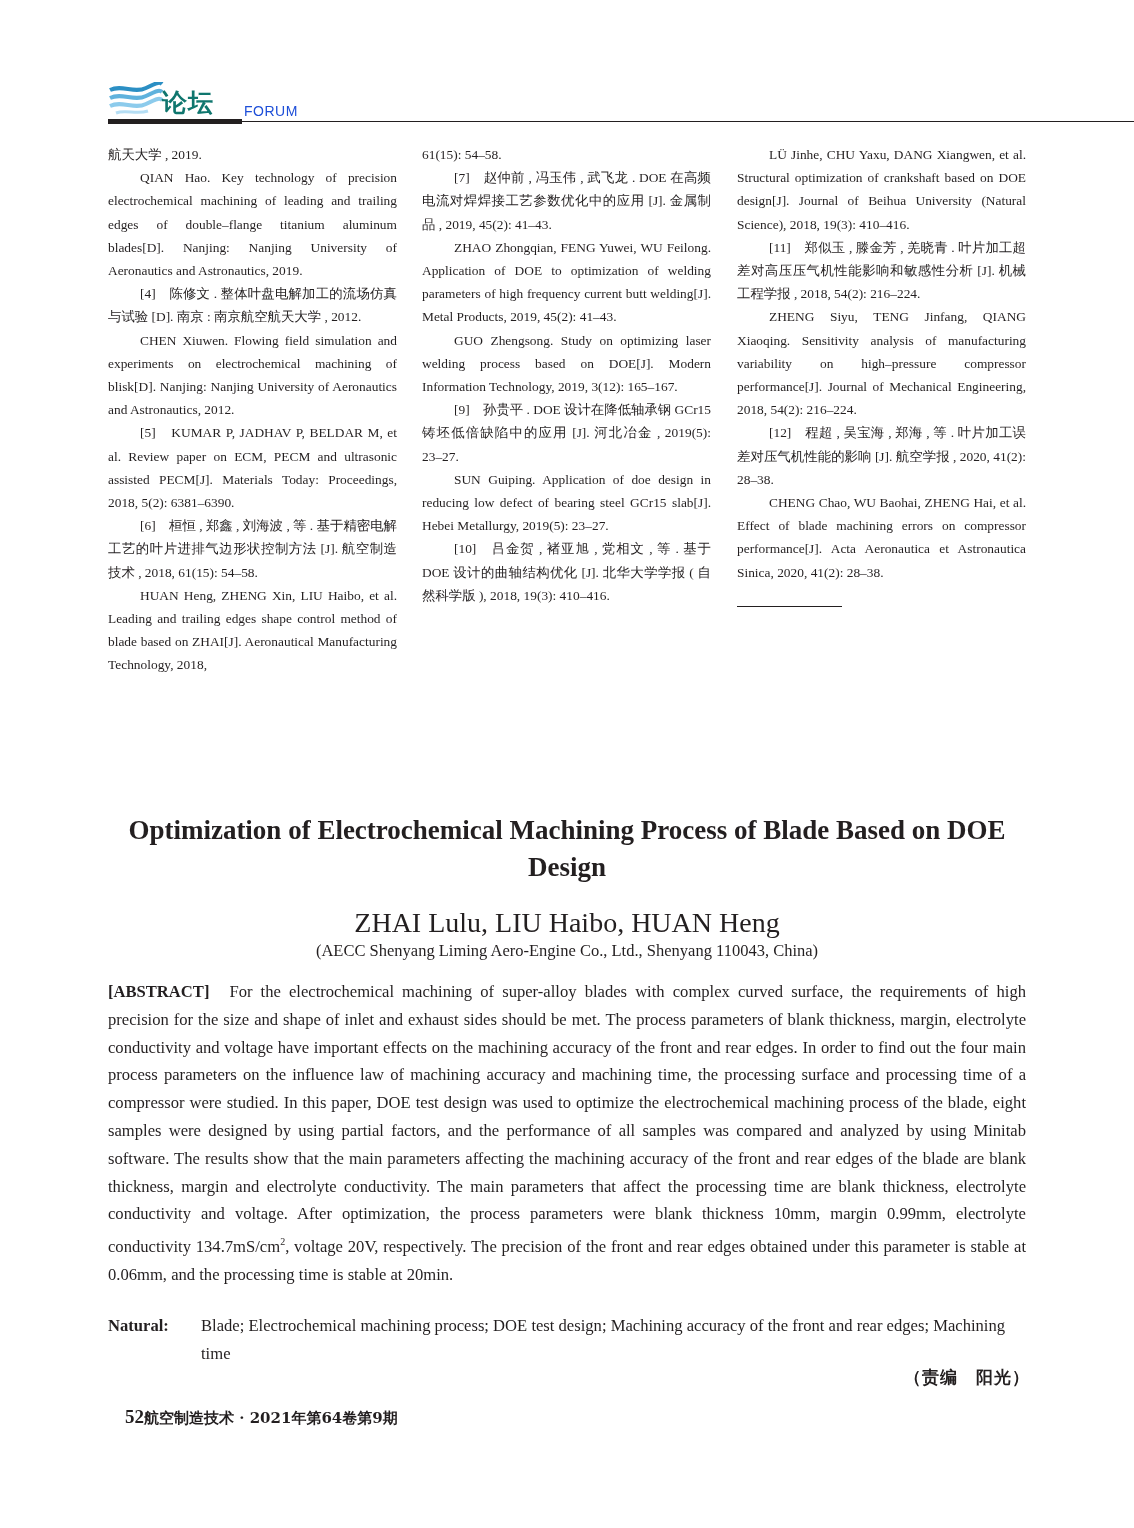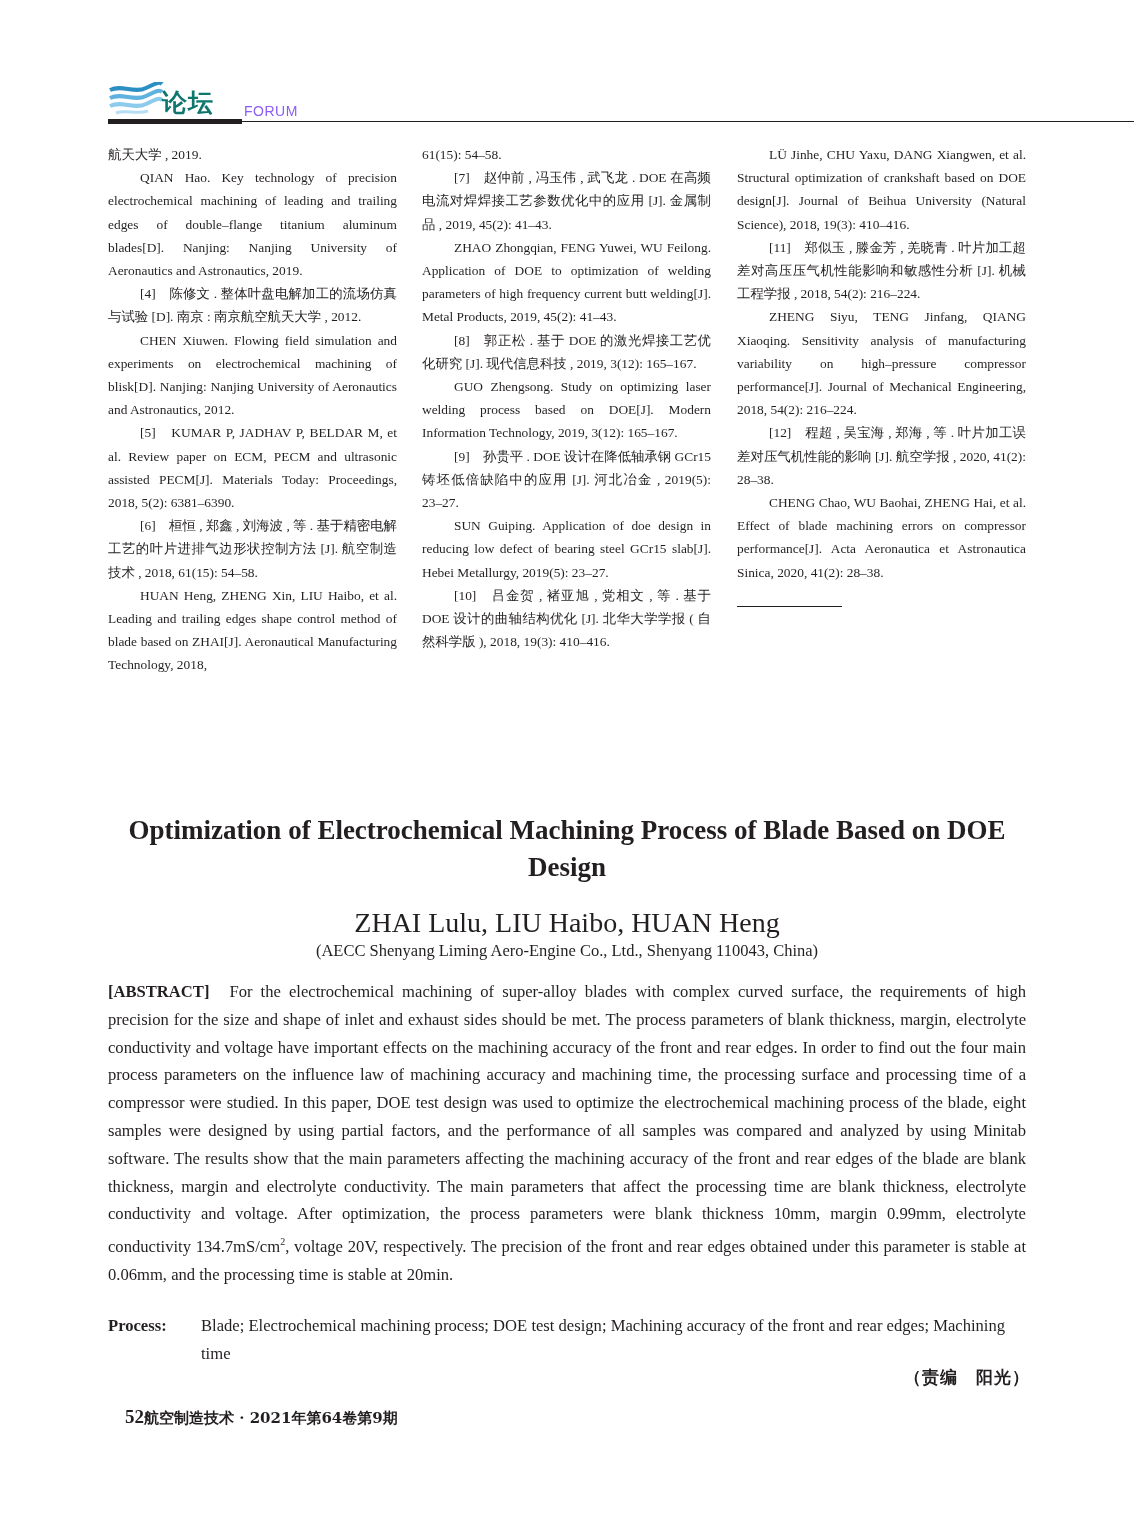--- a/index.html
+++ b/index.html
@@ -1,21 +1,21 @@
 <!DOCTYPE html>
 <html><head>
 <meta charset="utf-8">
 <style>
   html, body { margin: 0; padding: 0; background: #ffffff; }
   body { width: 1134px; height: 1528px; position: relative; overflow: hidden; color: #231f20;
          font-family: "Liberation Serif", "DejaVu Serif", serif; }
   .header { position: absolute; left: 108px; top: 78px; width: 1026px; height: 50px; }
   .logo-waves { position: absolute; left: 0; top: 4px; width: 56px; height: 34px; }
   .logo-text { position: absolute; left: 54px; top: 8px; font-size: 25px; font-weight: bold; letter-spacing: 1px; color: #0f766e; font-family: "DejaVu Serif", serif; }
-  .forum { position: absolute; left: 136px; top: 25px; font-size: 14px; color: #8b5cf6; font-family: "Liberation Sans", sans-serif; letter-spacing: 0.5px; }
+  .forum { position: absolute; left: 136px; top: 25px; font-size: 14px; color: #1d4ed8; font-family: "Liberation Sans", sans-serif; letter-spacing: 0.5px; }
   .hdr-bar { position: absolute; left: 0; top: 41px; width: 134px; height: 5px; background: #231f20; }
   .hdr-line { position: absolute; left: 134px; top: 43px; width: 892px; height: 1px; background: #231f20; }
 
   .col { position: absolute; top: 143px; width: 289px; font-size: 13.4px; line-height: 23.2px; text-align: justify; }
   .col p { margin: 0; }
   .col p.ind { text-indent: 32px; }
   .col1 { left: 108px; }
   .col2 { left: 422px; }
   .col3 { left: 737px; }
   .fn-rule { width: 105px; height: 1px; background: #231f20; margin: 22px 0 30px 0; }
@@ -56,21 +56,20 @@
     <p class="ind">[4]　陈修文 . 整体叶盘电解加工的流场仿真与试验 [D]. 南京 : 南京航空航天大学 , 2012.</p>
     <p class="ind">CHEN Xiuwen. Flowing field simulation and experiments on electrochemical machining of blisk[D]. Nanjing: Nanjing University of Aeronautics and Astronautics, 2012.</p>
     <p class="ind">[5]　KUMAR P, JADHAV P, BELDAR M, et al. Review paper on ECM, PECM and ultrasonic assisted PECM[J]. Materials Today: Proceedings, 2018, 5(2): 6381–6390.</p>
     <p class="ind">[6]　桓恒 , 郑鑫 , 刘海波 , 等 . 基于精密电解工艺的叶片进排气边形状控制方法 [J]. 航空制造技术 , 2018, 61(15): 54–58.</p>
     <p class="ind">HUAN Heng, ZHENG Xin, LIU Haibo, et al. Leading and trailing edges shape control method of blade based on ZHAI[J]. Aeronautical Manufacturing Technology, 2018,</p>
   </div>
 <div class="col col2">
     <p>61(15): 54–58.</p>
     <p class="ind">[7]　赵仲前 , 冯玉伟 , 武飞龙 . DOE 在高频电流对焊焊接工艺参数优化中的应用 [J]. 金属制品 , 2019, 45(2): 41–43.</p>
     <p class="ind">ZHAO Zhongqian, FENG Yuwei, WU Feilong. Application of DOE to optimization of welding parameters of high frequency current butt welding[J]. Metal Products, 2019, 45(2): 41–43.</p>
-    <p class="ind">[8]　郭正松 . 基于 DOE 的激光焊接工艺优化研究 [J]. 现代信息科技 , 2019, 3(12): 165–167.</p>
     <p class="ind">GUO Zhengsong. Study on optimizing laser welding process based on DOE[J]. Modern Information Technology, 2019, 3(12): 165–167.</p>
     <p class="ind">[9]　孙贵平 . DOE 设计在降低轴承钢 GCr15 铸坯低倍缺陷中的应用 [J]. 河北冶金 , 2019(5): 23–27.</p>
     <p class="ind">SUN Guiping. Application of doe design in reducing low defect of bearing steel GCr15 slab[J]. Hebei Metallurgy, 2019(5): 23–27.</p>
     <p class="ind">[10]　吕金贺 , 褚亚旭 , 党相文 , 等 . 基于 DOE 设计的曲轴结构优化 [J]. 北华大学学报 ( 自然科学版 ), 2018, 19(3): 410–416.</p>
   </div>
 <div class="col col3">
   <div>
       <p class="ind">LÜ Jinhe, CHU Yaxu, DANG Xiangwen, et al. Structural optimization of crankshaft based on DOE design[J]. Journal of Beihua University (Natural Science), 2018, 19(3): 410–416.</p>
       <p class="ind">[11]　郑似玉 , 滕金芳 , 羌晓青 . 叶片加工超差对高压压气机性能影响和敏感性分析 [J]. 机械工程学报 , 2018, 54(2): 216–224.</p>
       <p class="ind">ZHENG Siyu, TENG Jinfang, QIANG Xiaoqing. Sensitivity analysis of manufacturing variability on high–pressure compressor performance[J]. Journal of Mechanical Engineering, 2018, 54(2): 216–224.</p>
@@ -82,20 +81,20 @@
 
 <div class="title">Optimization of Electrochemical Machining Process of Blade Based on DOE Design</div>
 <div class="authors">ZHAI Lulu, LIU Haibo, HUAN Heng</div>
 <div class="affil">(AECC Shenyang Liming Aero-Engine Co., Ltd., Shenyang 110043, China)</div>
 
 <div class="abstract">
   <span class="lbl">[ABSTRACT]</span><span>For the electrochemical machining of super-alloy blades with complex curved surface, the requirements of high precision for the size and shape of inlet and exhaust sides should be met. The process parameters of blank thickness, margin, electrolyte conductivity and voltage have important effects on the machining accuracy of the front and rear edges. In order to find out the four main process parameters on the influence law of machining accuracy and machining time, the processing surface and processing time of a compressor were studied. In this paper, DOE test design was used to optimize the electrochemical machining process of the blade, eight samples were designed by using partial factors, and the performance of all samples was compared and analyzed by using Minitab software. The results show that the main parameters affecting the machining accuracy of the front and rear edges of the blade are blank thickness, margin and electrolyte conductivity. The main parameters that affect the processing time are blank thickness, electrolyte conductivity and voltage. After optimization, the process parameters were blank thickness 10mm, margin 0.99mm, electrolyte conductivity 134.7mS/cm</span><sup style="font-size:10px;">2</sup><span>, voltage 20V, respectively. The precision of the front and rear edges obtained under this parameter is stable at 0.06mm, and the processing time is stable at 20min.</span>
 </div>
 
 <div class="keywords">
-  <span class="lbl">Process:</span><span class="kwtext">Blade; Electrochemical machining process; DOE test design; Machining accuracy of the front and rear edges; Machining time</span>
+  <span class="lbl">Natural:</span><span class="kwtext">Blade; Electrochemical machining process; DOE test design; Machining accuracy of the front and rear edges; Machining time</span>
 </div>
 
 <div class="editor">（责编　阳光）</div>
 
 <div class="footer">
   <span class="pg">52</span><span>航空制造技术 · 2021年第64卷第9期</span>
 </div>
 
 </body></html>

